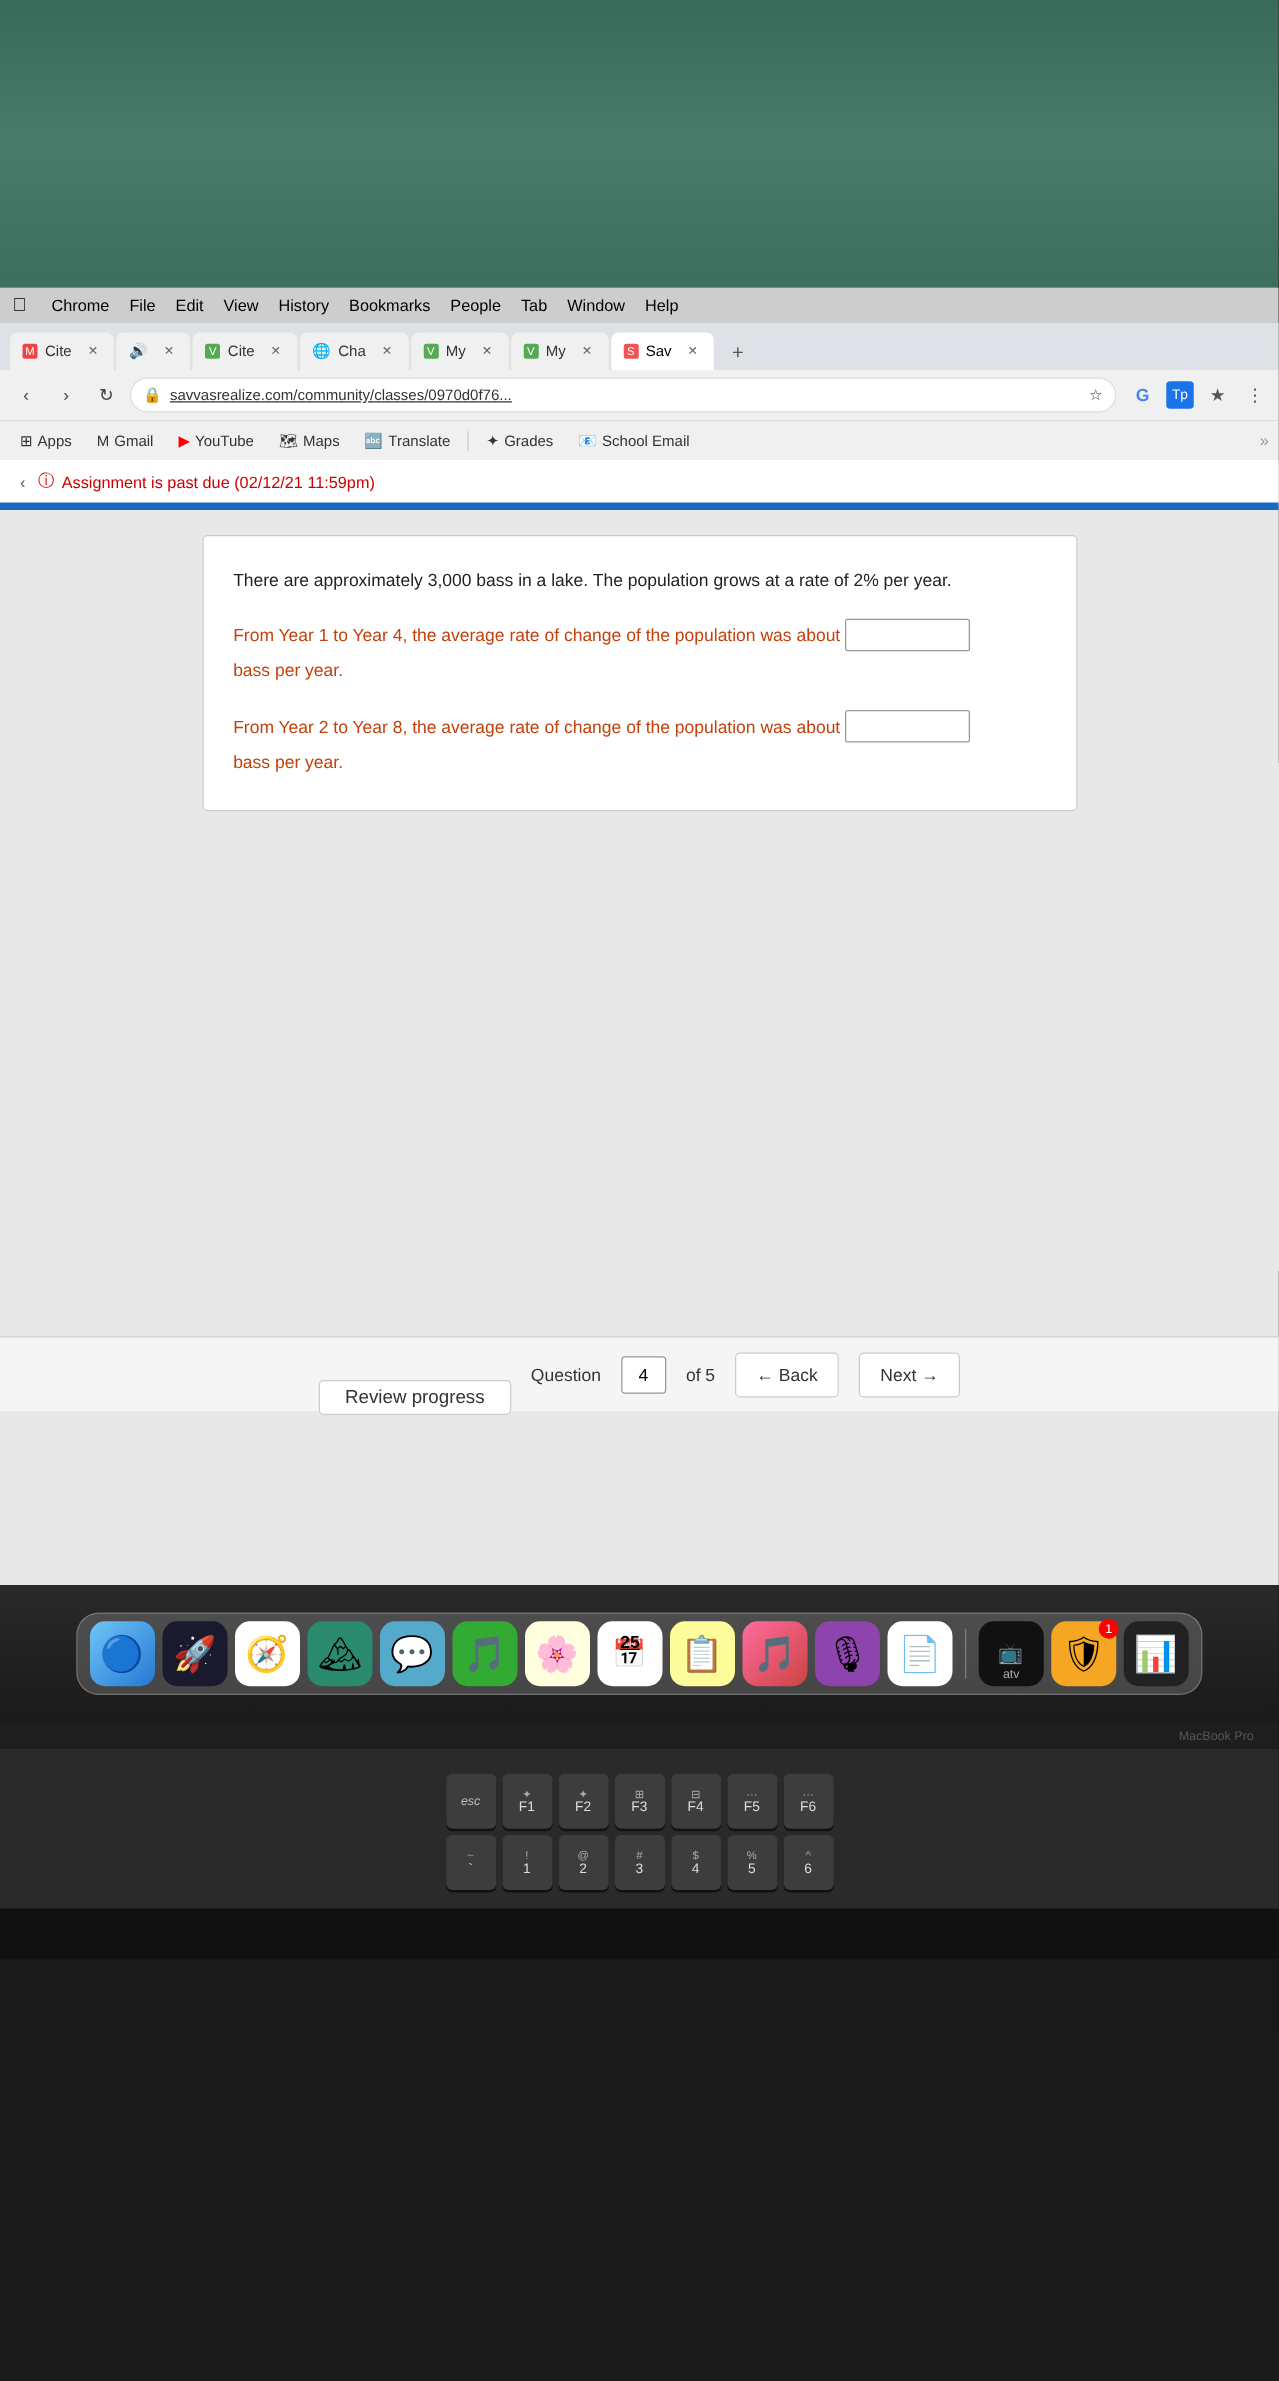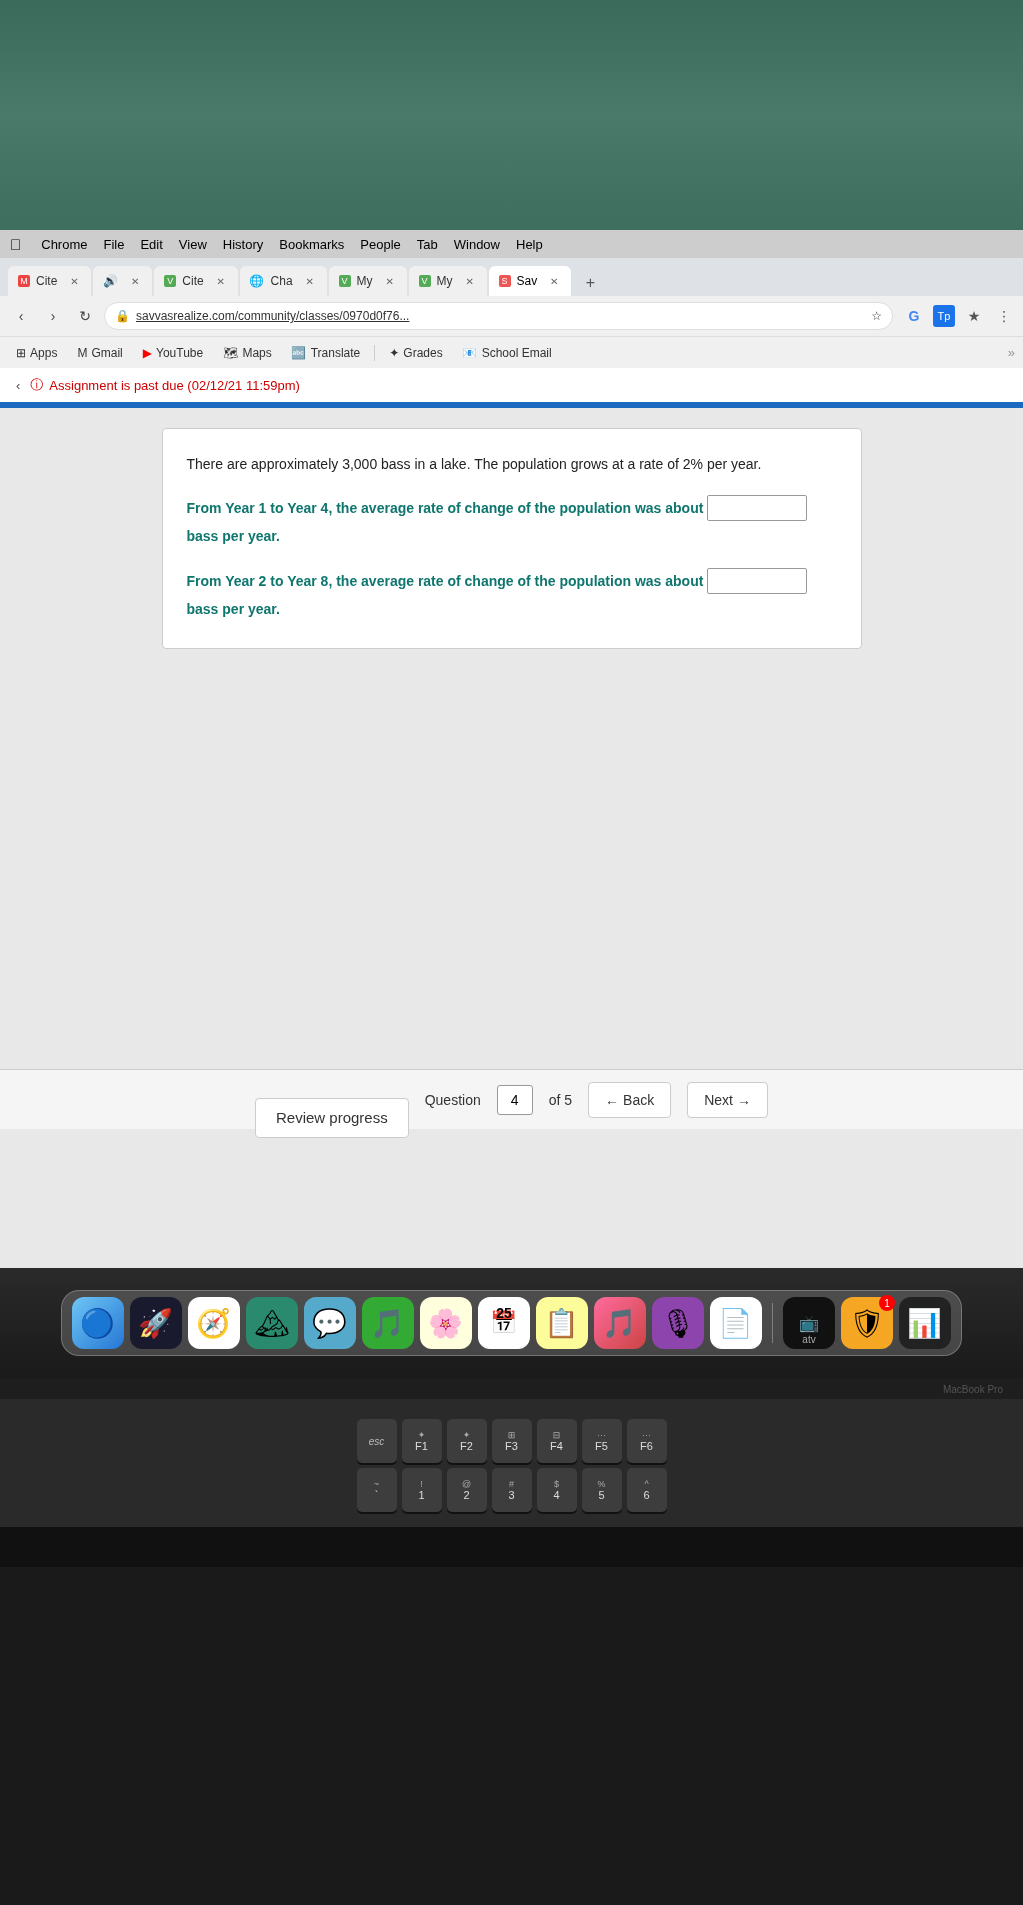--- a/index.html
+++ b/index.html
@@ -203,22 +203,21 @@
 
     .fill-blank-line {
       display: flex;
       align-items: center;
       flex-wrap: wrap;
       margin-bottom: 4px;
       gap: 4px;
     }
     .fill-blank-line span {
       font-size: 14px;
-      color: #0f766e;
-      font-weight: bold;
+      color: #c2410c;
     }
     .blank-input {
       border: 1px solid #999;
       border-radius: 2px;
       height: 26px;
       width: 100px;
       padding: 0 4px;
       font-size: 13px;
       outline: none;
     }
@@ -234,21 +233,21 @@
       background: #f5f5f5;
       border-top: 1px solid #ccc;
       display: flex;
       align-items: center;
       justify-content: center;
       gap: 16px;
       position: relative;
       margin-top: 400px;
     }
     .review-progress-btn {
-      height: 40px;
+      height: 28px;
       padding: 0 20px;
       background: #fff;
       border: 1px solid #ccc;
       border-radius: 4px;
       font-size: 15px;
       color: #333;
       cursor: pointer;
       margin-top: 36px;
     }
 

